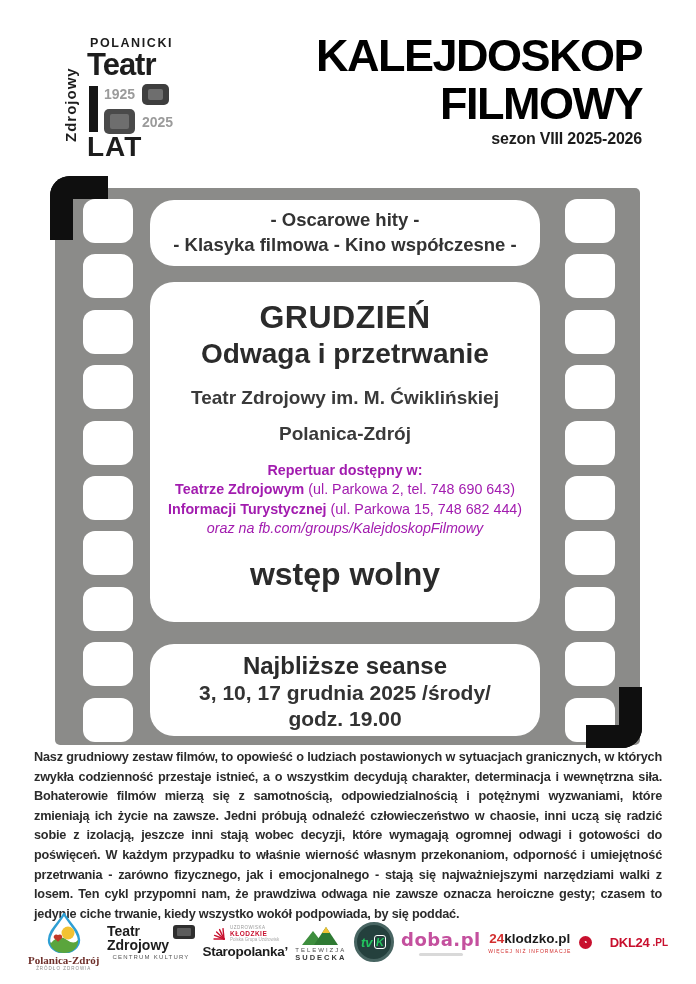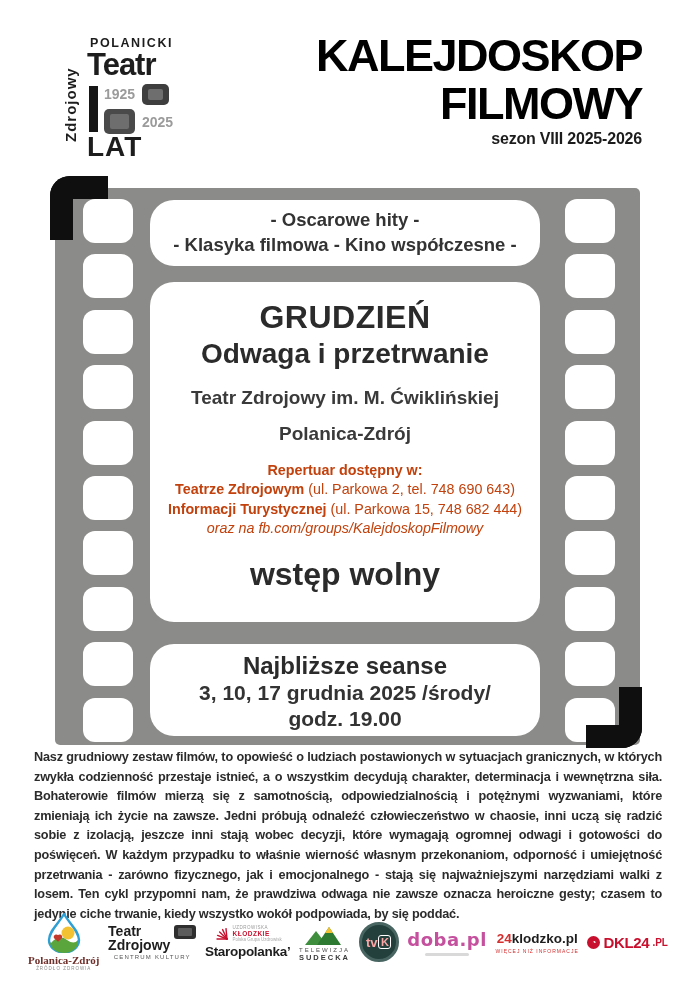--- a/index.html
+++ b/index.html
@@ -28,21 +28,21 @@
   .filmstrip { position:absolute; left:55px; top:188px; width:585px; height:557px; background:#8b8b89; border-radius:5px; }
   .hole { position:absolute; width:50px; height:44px; background:#ffffff; border-radius:12px; }
   .frame { position:absolute; left:95px; width:390px; background:#ffffff; border-radius:24px; color:#2f2f2f; text-align:center; }
   .frame-1 { top:12px; height:66px; display:flex; flex-direction:column; justify-content:center; }
   .frame-1 .fline { font-size:18.5px; font-weight:700; line-height:1.35; color:#333; }
   .frame-2 { top:94px; height:340px; }
   .month { margin-top:17px; font-size:32px; font-weight:800; letter-spacing:0.5px; color:#2b2b2b; }
   .theme { margin-top:2px; font-size:28px; font-weight:800; color:#2b2b2b; }
   .venue { margin-top:17px; font-size:19px; font-weight:700; color:#3a3a3a; }
   .city  { margin-top:14px; font-size:19px; font-weight:700; color:#3a3a3a; }
-  .repertoire { margin-top:16px; font-size:14.3px; line-height:1.36; color:#c2410c; }
+  .repertoire { margin-top:16px; font-size:14.3px; line-height:1.36; color:#a21caf; }
   .repertoire .rhead { font-weight:800; }
   .repertoire b { font-weight:800; }
   .repertoire .fb { font-style:italic; font-weight:500; }
   .admission { margin-top:17px; font-size:32px; font-weight:800; color:#2b2b2b; }
   .frame-3 { top:456px; height:92px; padding-top:8px; }
   .seanse-head { font-size:24px; font-weight:800; color:#2b2b2b; }
   .seanse-dates, .seanse-time { font-size:21px; font-weight:700; color:#333; line-height:1.26; }
 
   .bracket-tl { position:absolute; left:50px; top:176px; width:58px; height:64px;
     border-top:23px solid #0f0f0f; border-left:23px solid #0f0f0f; border-top-left-radius:20px; z-index:6; }
@@ -70,34 +70,34 @@
   .sp-region-wrap { text-align:left; }
   .sp-region-small { font-size:4.5px; color:#999; letter-spacing:0.5px; }
   .sp-region { font-size:6.5px; font-weight:800; color:#c8102e; letter-spacing:0.5px; }
   .sp-region-sub { font-size:4.5px; color:#aaa; }
   .sp-name { font-size:13.5px; font-weight:800; color:#1d1d1d; margin-top:2px; letter-spacing:-0.3px; }
 
   .ts-line1 { font-size:6px; letter-spacing:2px; color:#4d4d4d; margin-top:2px; }
   .ts-line2 { font-size:7.5px; font-weight:800; letter-spacing:2px; color:#3a3a3a; }
 
   .tvk-circle { width:40px; height:40px; border-radius:50%; background:#24403d; border:3px solid #486562;
-    display:flex; align-items:center; justify-content:center; color:#fca5a5; font-weight:800; font-size:13px; }
+    display:flex; align-items:center; justify-content:center; color:#22c55e; font-weight:800; font-size:13px;font-style:italic; }
   .tvk-circle .boxed { border:1.5px solid #fff; border-radius:3px; padding:0 1.5px; margin-left:1px; font-size:11px; }
 
   .doba-name { font-size:18px; font-weight:700; color:#c4509e; letter-spacing:0.5px; font-family:"DejaVu Sans", sans-serif; }
   .doba-sub { width:44px; height:3px; background:#d9d9d9; margin-top:3px; border-radius:2px; }
 
   .k24-name { font-size:13.5px; font-weight:800; color:#1d1d1d; }
   .k24-name .red { color:#d32f2f;margin-top:11px; }
   .k24-tag { font-size:5px; letter-spacing:1px; color:#d32f2f; margin-top:2px; }
 
   .dkl-row { display:flex; align-items:center; gap:3px; }
   .dkl-icon { width:13px; height:13px; border-radius:50%; background:#c8102e; color:#fff; font-size:8px; font-weight:800;
     display:flex; align-items:center; justify-content:center; }
-  .dkl-name { font-size:15px; font-weight:900; color:#c8102e; letter-spacing:-0.3px; }
+  .dkl-name { font-size:13px; font-weight:900; color:#c8102e; letter-spacing:-0.3px;margin-left:15px; }
   .dkl-suffix { font-size:10px; font-weight:800; color:#c8102e; }
 </style>
 </head>
 <body>
 
 <div class="poster">
 
   <div class="logo-block">
     <div class="logo-top">POLANICKI</div>
     <div class="logo-vertical">Zdrojowy</div>

